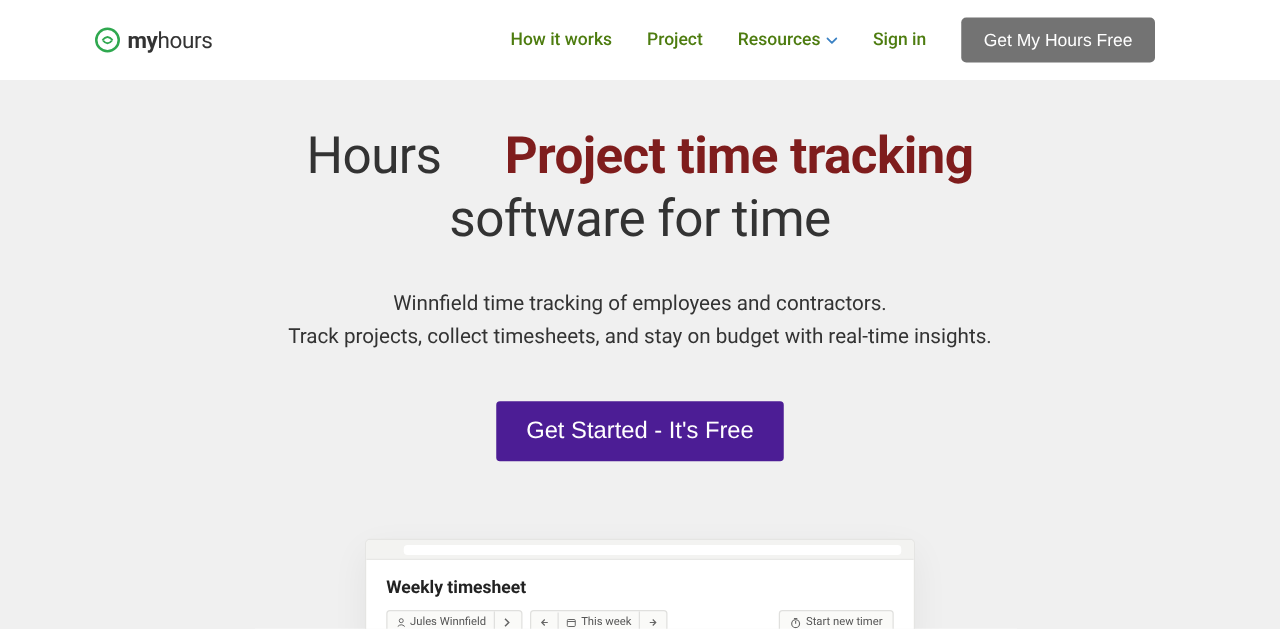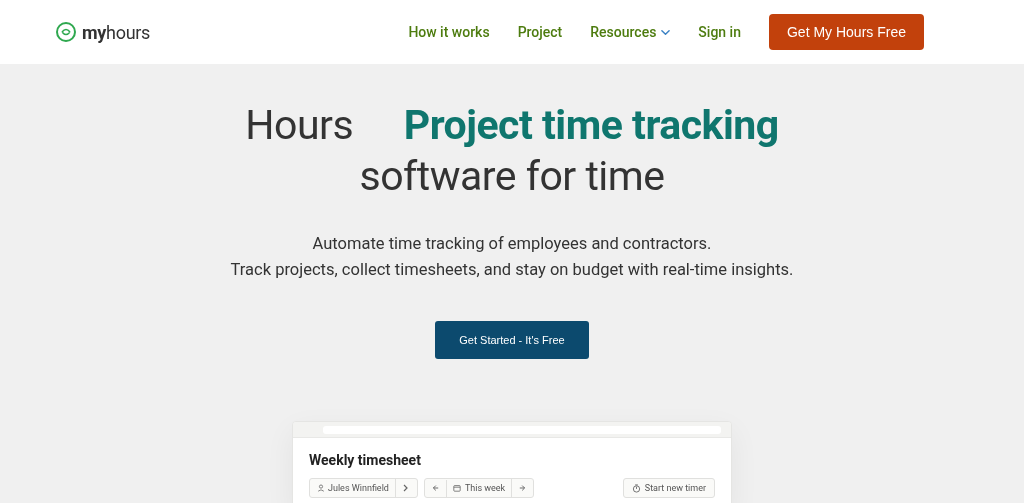--- a/index.html
+++ b/index.html
@@ -11,21 +11,21 @@
       font-family: -apple-system, BlinkMacSystemFont, "Segoe UI", Roboto, Helvetica, Arial, sans-serif;
       background: #fff;
       width: 1024px;
       height: 503px;
       overflow: hidden;
     }
     .header {
       display: flex;
       align-items: center;
       justify-content: space-between;
-      padding: 14px 100px 14px 56px;
+      padding: 14px 100px 14px 76px;
       background: #fff;
     }
     .logo-wrap {
       display: flex;
       align-items: center;
       gap: 6px;
     }
     .logo-icon {
       width: 20px;
       height: 20px;
@@ -58,21 +58,21 @@
       align-items: center;
       gap: 5px;
     }
     .chevron {
       width: 9px;
       height: 9px;
       display: inline-block;
     }
     .chevron svg { display:block; }
     .cta-button {
-      background: #c2410c;
+      background: #737373;
       color: #fff;
       font-size: 14px;
       font-weight: 500;
       padding: 10px 18px;
       border-radius: 4px;
       cursor: pointer;
       border: none;
     }
     .hero-section {
       background: #f0f0f0;
@@ -82,39 +82,39 @@
     }
     .hero-title {
       text-align: center;
       font-size: 41px;
       font-weight: 400;
       color: #333;
       line-height: 1.25;
       letter-spacing: -0.5px;
     }
     .hero-title .highlight {
-      color: #0f766e;
+      color: #7f1d1d;
       font-weight: 700;
       margin-left: 41px;
     }
     .hero-sub {
       text-align: center;
       font-size: 16.5px;
       color: #333;
       margin-top: 28px;
       line-height: 1.6;
     }
     .hero-cta-wrap {
       text-align: center;
       margin-top: 38px;
     }
     .hero-cta {
-      background: #0c4a6e;
+      background: #4c1d95;
       color: #fff;
-      font-size: 11px;
+      font-size: 19px;
       font-weight: 500;
       padding: 13px 24px;
       border-radius: 3px;
       cursor: pointer;
       border: none;
     }
     .app-preview {
       width: 440px;
       margin: 62px auto 0 auto;
       background: #f9f9f8;
@@ -214,21 +214,21 @@
     <button class="cta-button">Get My Hours Free</button>
   </nav>
 </header>
 
 <section class="hero-section">
   <h1 class="hero-title">
     <span>Hours </span><span class="highlight">Project time tracking</span><br>
     <span>software for time</span>
   </h1>
   <p class="hero-sub">
-    <span>Automate time tracking of employees and contractors.</span><br>
+    <span>Winnfield time tracking of employees and contractors.</span><br>
     <span>Track projects, collect timesheets, and stay on budget with real-time insights.</span>
   </p>
   <div class="hero-cta-wrap">
     <button class="hero-cta">Get Started - It's Free</button>
   </div>
 
   <div class="app-preview">
     <div class="app-titlebar">
       <div class="app-urlbar"></div>
     </div>

